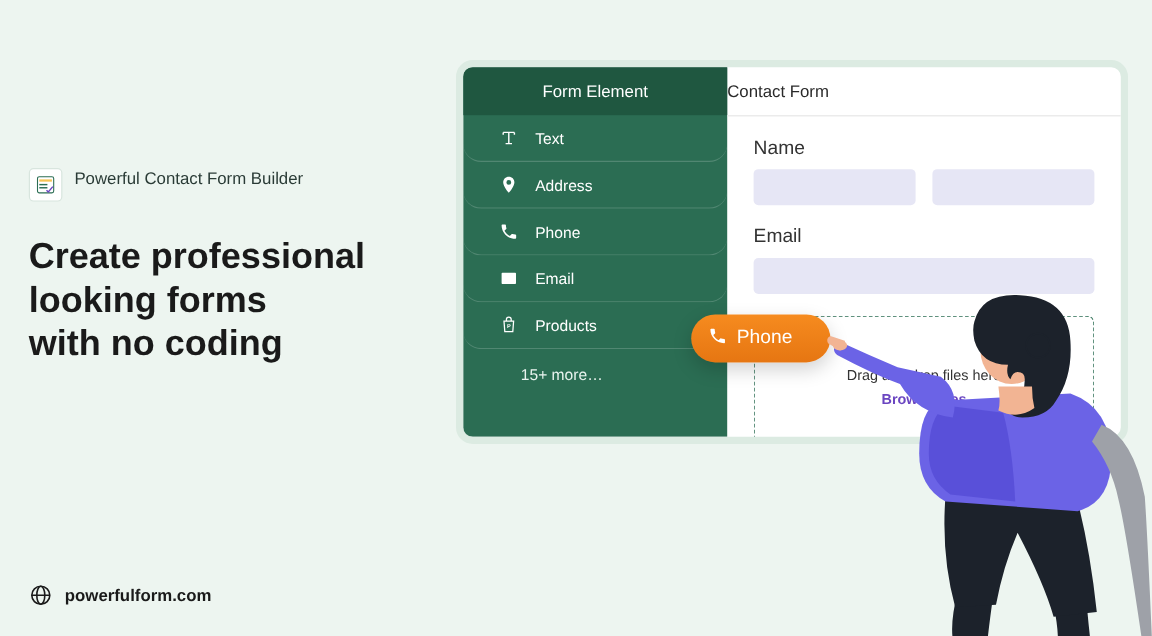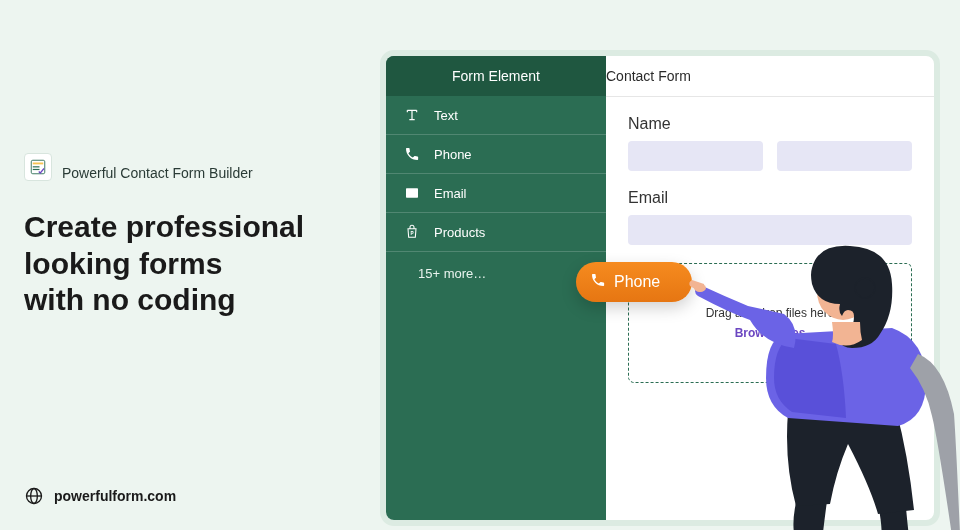--- a/index.html
+++ b/index.html
@@ -11,23 +11,22 @@
     color: #1c2b33;
   }
 
   
   .hero {
     position: absolute;
     left: 24px; top: 140px;
     width: 340px;
   }
   .hero-brand {
-    display: flex; align-items: flex-end; gap: 10px;
+    display: flex; align-items: flex-start; gap: 10px;
     margin-bottom: 28px;
-    margin-top: 13px;
   }
   .hero-brand-icon {
     width: 28px; height: 28px;
     background: #ffffff;
     border: 1px solid #d8e5de;
     border-radius: 4px;
     display: flex; align-items: center; justify-content: center;
   }
   .hero-brand-icon svg { width: 18px; height: 18px; }
   .hero-brand-text { font-size: 14px; color: #2a3b36; }
@@ -43,21 +42,21 @@
     left: 24px; bottom: 24px;
     display: flex; align-items: center; gap: 10px; margin-top: 44px;
   }
   .footer-icon { width: 20px; height: 20px; }
   .footer-text { font-size: 14px; font-weight: 600; color: #1a1a1a; }
 
   
   .window {
     position: absolute;
     left: 380px; top: 50px;
-    width: 560px; height: 476px;
+    width: 560px; height: 320px;
     background: #ffffff;
     border-radius: 14px;
     border: 6px solid #dcebe2;
     display: flex;
     overflow: hidden;
   }
 
   
   .sidebar {
     width: 220px;
@@ -67,30 +66,31 @@
   }
   .sidebar-title {
     background: #1f5740;
     text-align: center;
     font-size: 14px;
     padding: 12px 0;
   }
   .sidebar-item {
     display: flex; align-items: center;
     gap: 14px;
-    padding: 11px 18px;
+    padding: 11px 30px;
     font-size: 13px;
     border-bottom: 1px solid rgba(255,255,255,0.18);
     cursor: pointer;
+    border-radius: 15px;
   }
   .sidebar-item:last-of-type { border-bottom: none; }
   .sidebar-item .icon { width: 16px; height: 16px; display: flex; align-items: center; justify-content: center; }
   .sidebar-item .icon svg { width: 16px; height: 16px; fill: #fff; }
   .sidebar-more {
-    padding: 14px 18px 14px 32px;
+    padding: 14px 18px 14px 48px;
     font-size: 13px;
     color: #e8f3ee;
   }
 
   
   .preview {
     flex: 1;
     display: flex; flex-direction: column;
     position: relative;
   }
@@ -194,20 +194,28 @@
 
     <div class="sidebar-item">
       <span class="icon">
         <svg viewBox="0 0 24 24">
             <path fill="none" stroke="#fff" stroke-width="1.8" d="M5 5h14M12 5v14M8 19h8M5 5v3M19 5v3"></path>
           </svg>
       </span>
       <span>Text</span>
     </div>
 
+    <div class="sidebar-item">
+      <span class="icon">
+        <svg viewBox="0 0 24 24">
+            <path d="M12 2C8 2 5 5 5 9c0 5 7 13 7 13s7-8 7-13c0-4-3-7-7-7zm0 10a3 3 0 110-6 3 3 0 010 6z"></path>
+          </svg>
+      </span>
+      <span>Address</span>
+    </div>
 
     <div class="sidebar-item">
       <span class="icon">
         <svg viewBox="0 0 24 24">
             <path d="M6.6 10.8c1.4 2.8 3.8 5.2 6.6 6.6l2.2-2.2c.3-.3.7-.4 1.1-.2 1.2.4 2.4.6 3.7.6.6 0 1 .4 1 1V20c0 .6-.4 1-1 1C10.6 21 3 13.4 3 4c0-.6.4-1 1-1h3.4c.6 0 1 .4 1 1 0 1.3.2 2.5.6 3.7.1.4 0 .8-.2 1.1l-2.2 2z"></path>
           </svg>
       </span>
       <span>Phone</span>
     </div>
 

